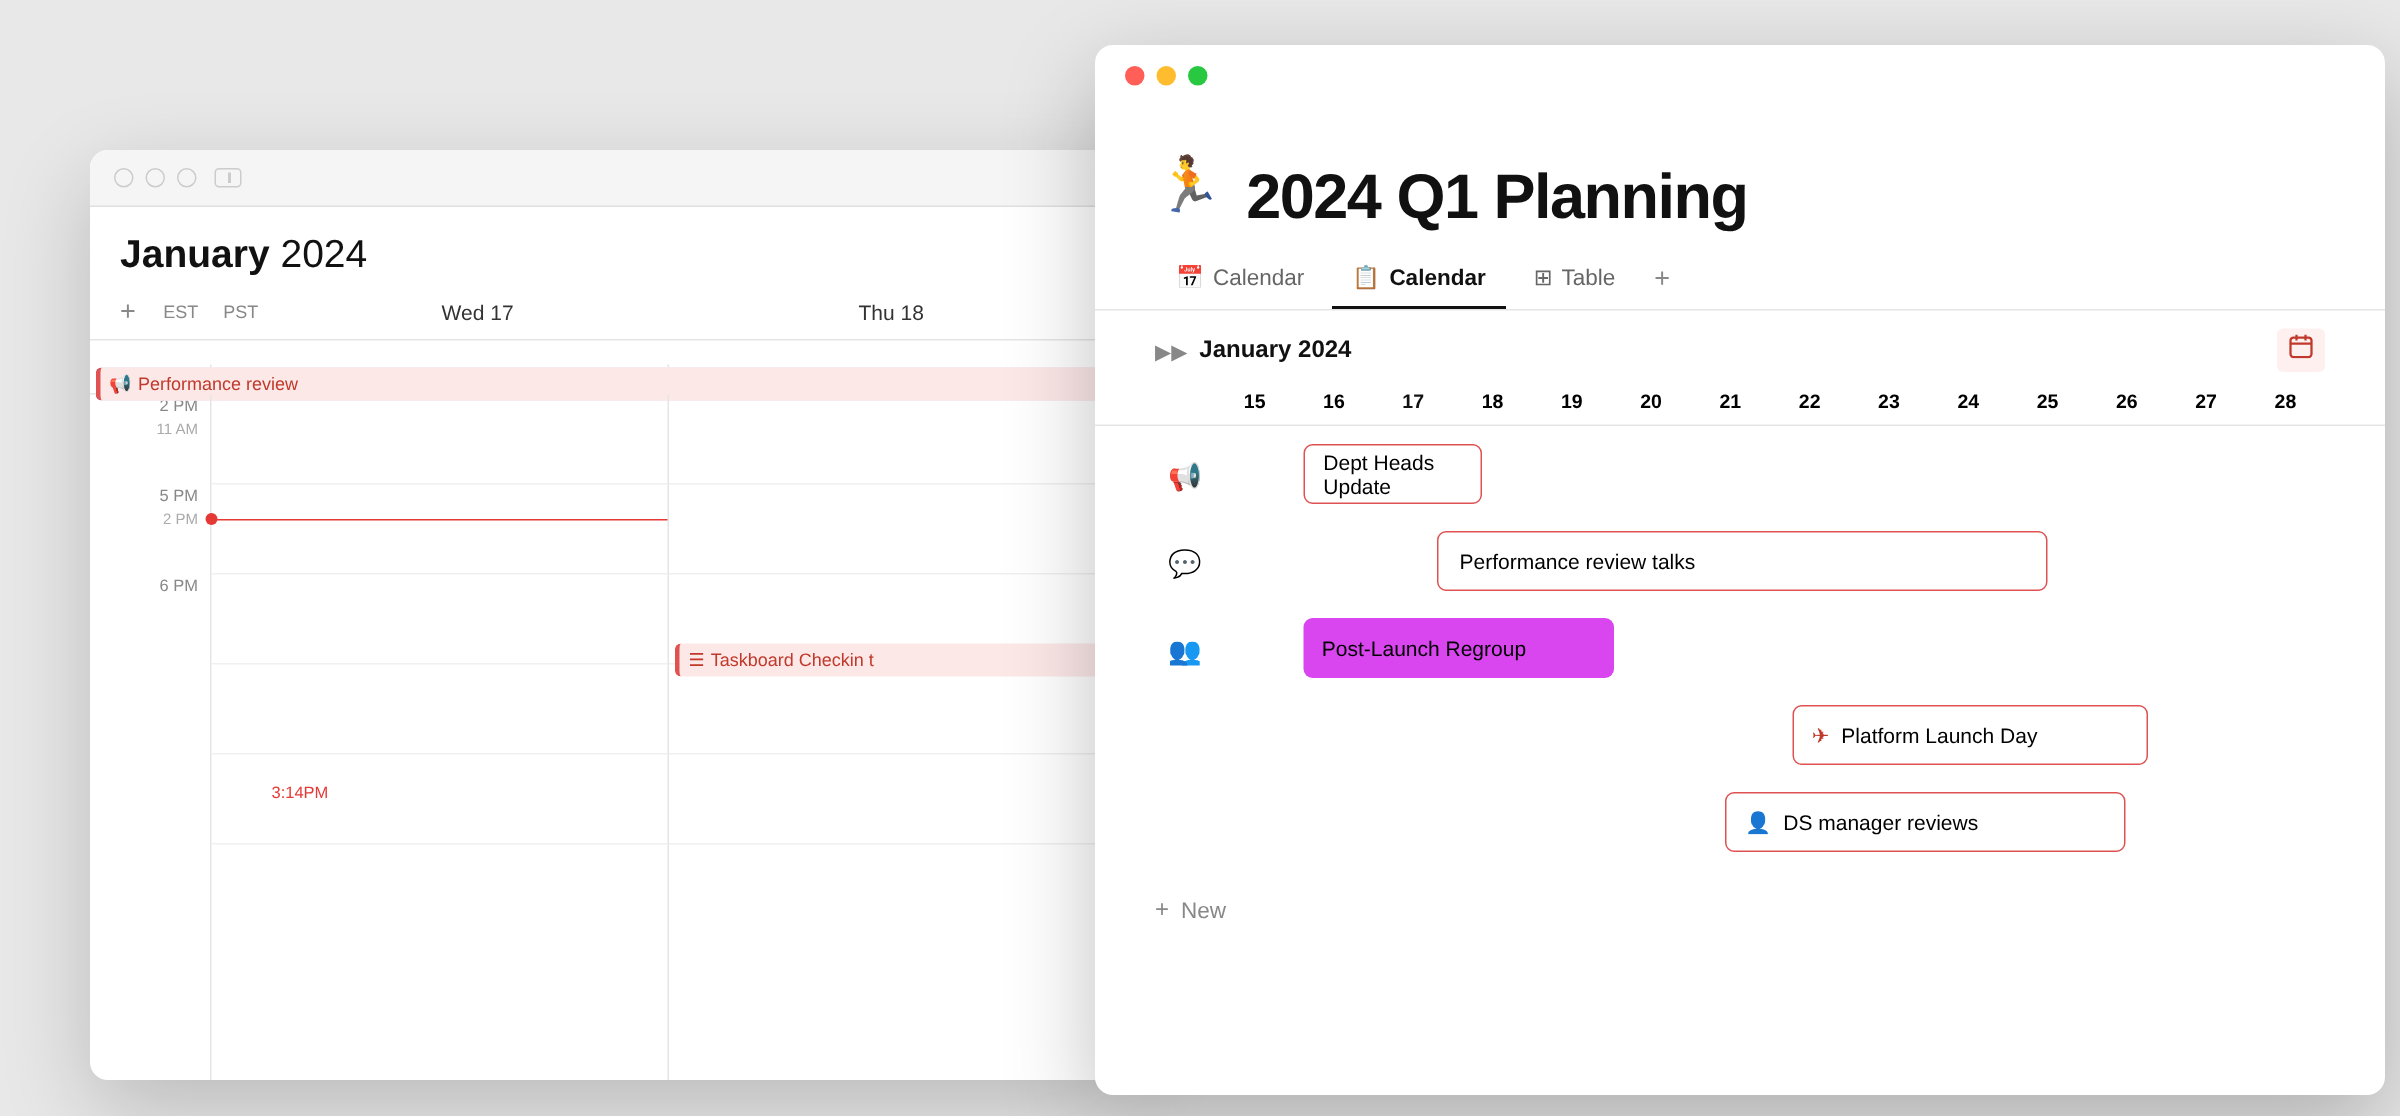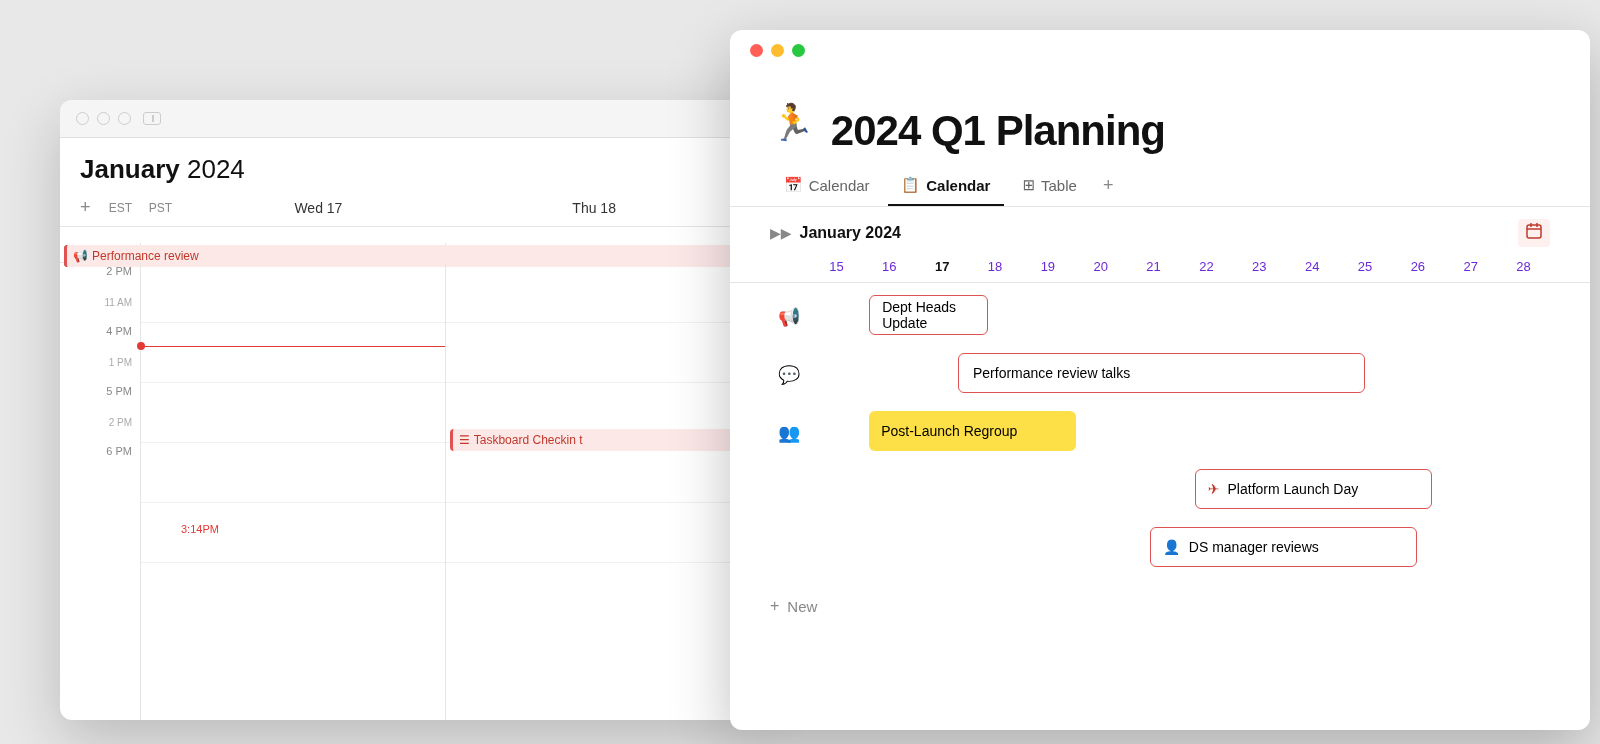--- a/index.html
+++ b/index.html
@@ -141,21 +141,21 @@
       color: #888;
       text-align: right;
       padding-right: 8px;
     }
 
     .time-label-sub {
       font-size: 10px;
       color: #aaa;
       text-align: right;
       padding-right: 8px;
-      margin-top: 20px;
+      margin-top: 4px;
     }
 
     .day-col {
       flex: 1;
       border-left: 1px solid #e5e5e5;
       position: relative;
     }
 
     .hour-line {
       height: 60px;
@@ -364,21 +364,22 @@
     .timeline-dates {
       display: flex;
       padding: 0 40px 8px;
       border-bottom: 1px solid #e5e5e5;
     }
 
     .date-num {
       flex: 1;
       text-align: center;
       font-size: 13px;
-      color: #6d28d9;
+      color: #000000;
+      font-weight: bold;
     }
 
     .date-num.today {
       color: #111;
       font-weight: 600;
     }
 
     .timeline-content {
       padding: 12px 40px;
       overflow-y: auto;
@@ -455,24 +456,20 @@
       </div>
     </div>
   </div>
 
   <div class="calendar-body">
     <div class="cal-columns">
       <div class="time-col">
         <div class="time-slot">
           <span class="time-label">2 PM</span>
           <span class="time-label-sub">11 AM</span>
-        </div>
-        <div class="time-slot">
-          <span class="time-label">4 PM</span>
-          <span class="time-label-sub">1 PM</span>
         </div>
         <div class="time-slot">
           <span class="time-label">5 PM</span>
           <span class="time-label-sub">2 PM</span>
         </div>
         <div class="time-slot">
           <span class="time-label">6 PM</span>
         </div>
       </div>
 
@@ -589,21 +586,21 @@
             Performance review talks
           </div>
         </div>
       </div>
 
       <div class="tl-event-row" style="margin-bottom: 14px;">
         <div style="width:40px; display:flex; align-items:center; justify-content:center;">
           <span style="font-size:18px; color:#c0392b;">👥</span>
         </div>
         <div style="flex:1; position:relative; height:44px;">
-          <div style="position:absolute; left:8%; width:28%; height:40px; background:#fde047; border-radius:6px; display:flex; align-items:center; padding:12px 12px; font-size:14px; font-weight:500; cursor:pointer;">
+          <div style="position:absolute; left:8%; width:28%; height:40px; background:#d946ef; border-radius:6px; display:flex; align-items:center; padding:12px 12px; font-size:14px; font-weight:500; cursor:pointer;">
             Post-Launch Regroup
           </div>
         </div>
       </div>
 
       <div class="tl-event-row" style="margin-bottom: 14px;">
         <div style="width:40px;"></div>
         <div style="flex:1; position:relative; height:44px;">
           <div style="position:absolute; left:52%; width:32%; height:40px; background:#fff; border:1.5px solid #e05252; border-radius:6px; display:flex; align-items:center; padding:0 12px; font-size:14px; font-weight:500; cursor:pointer;">
             <span style="margin-right:8px; color:#c0392b;">✈</span>

